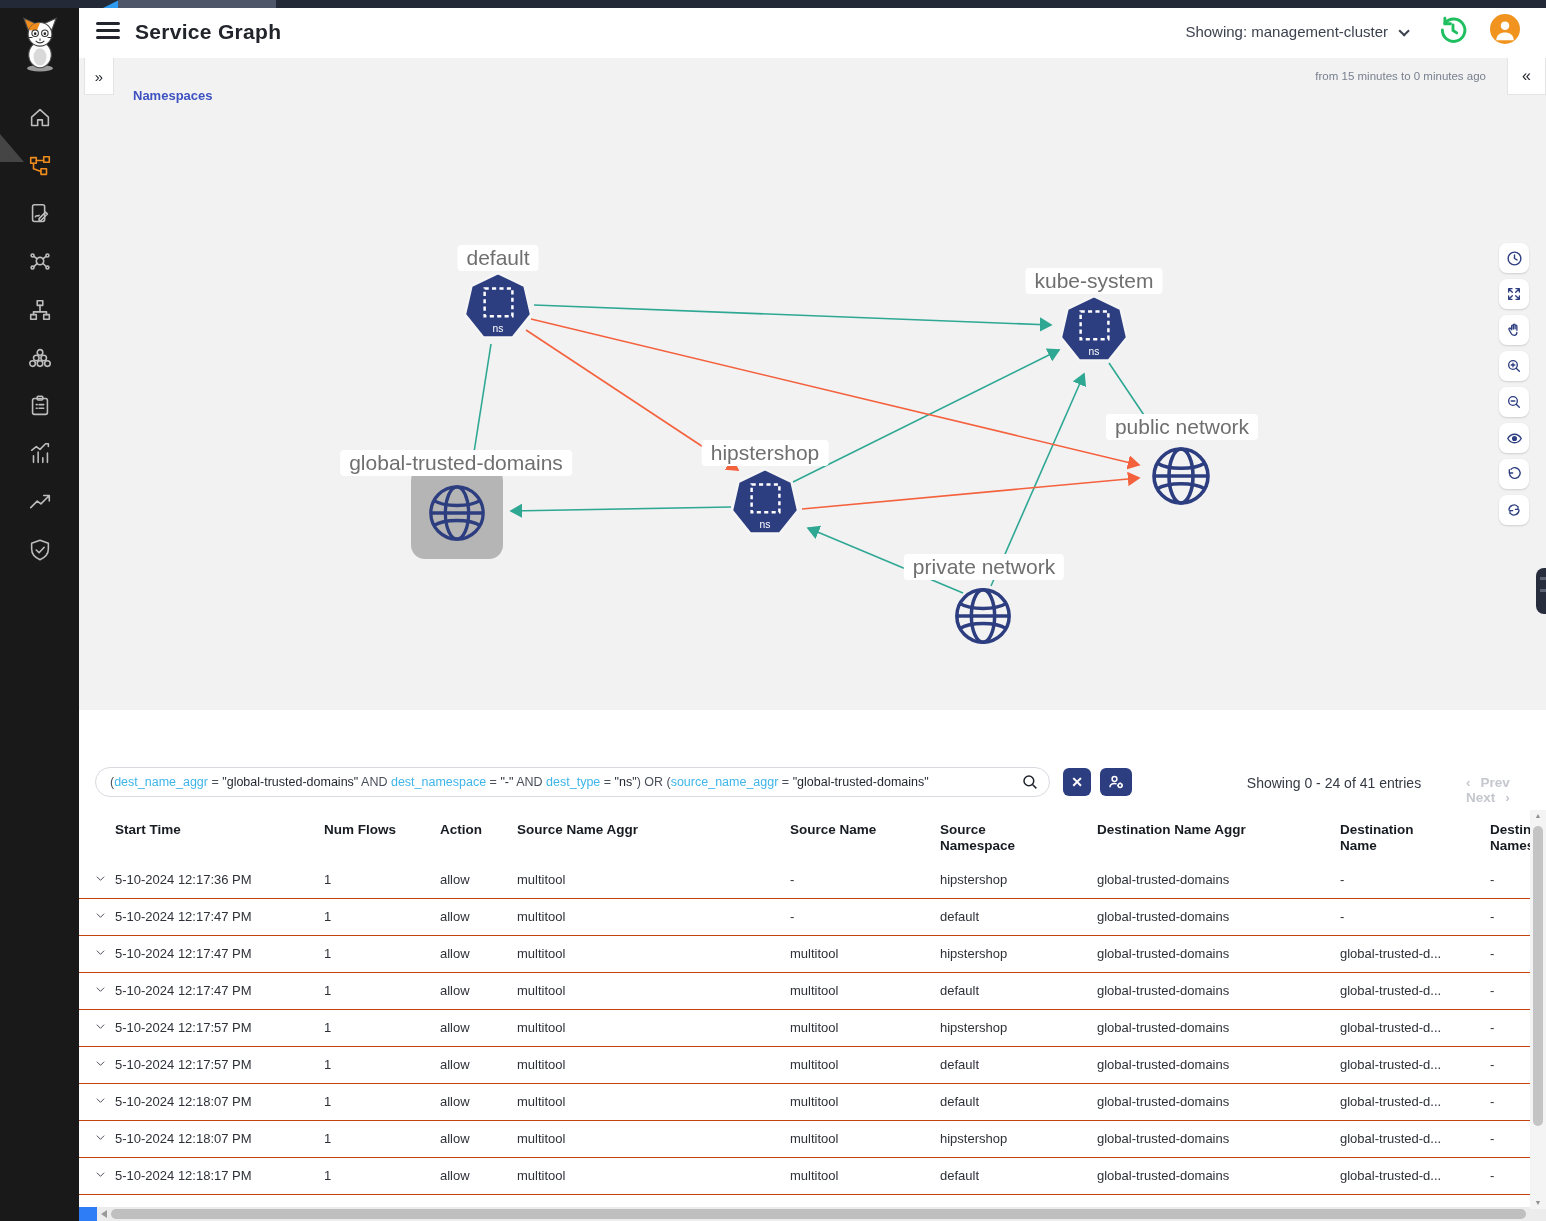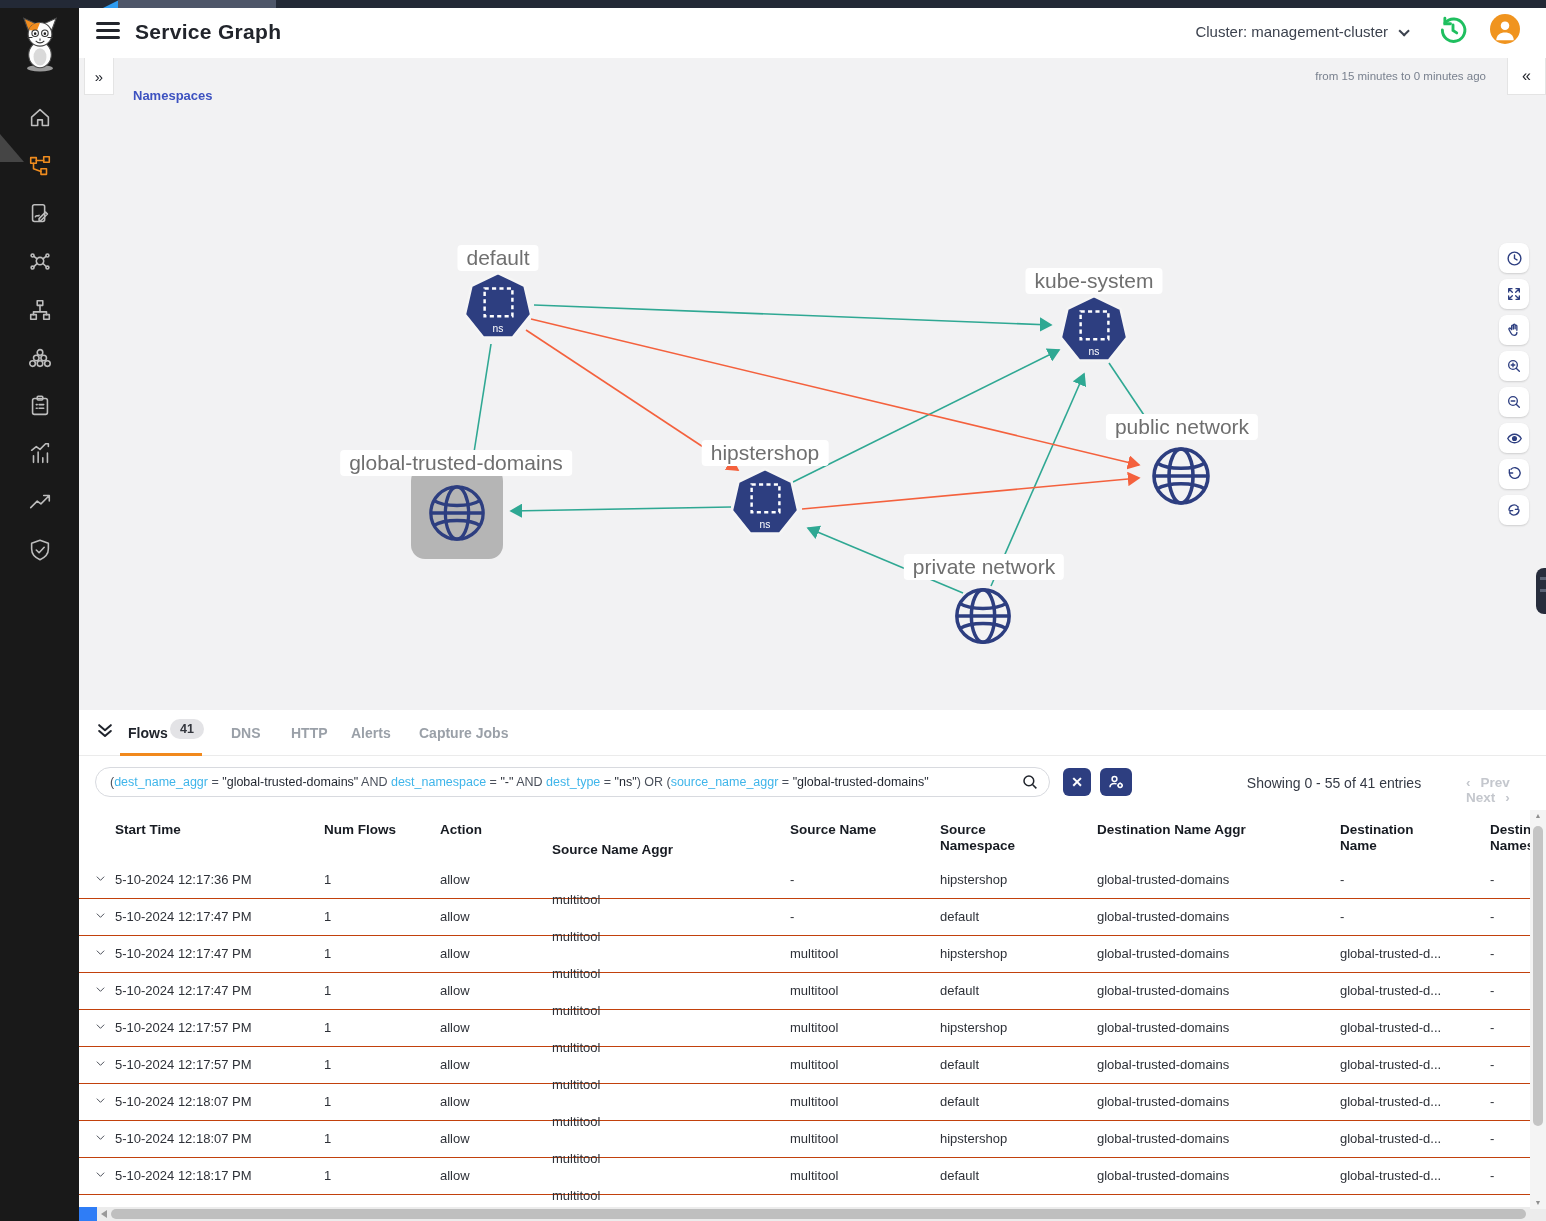--- a/index.html
+++ b/index.html
@@ -65,21 +65,21 @@
   .filter-search { position:absolute; left:942px; top:11px; }
   .btn-navy { position:absolute; top:6px; height:28px; background:#2d3e80; border-radius:6px; display:flex; align-items:center; justify-content:center; cursor:pointer; color:#fff; }
   .btn-x { left:984px; width:28px; font-size:14px; font-weight:bold; }
   .btn-usercfg { left:1021px; width:32px; }
   .showing { position:absolute; left:1150px; top:13px; width:210px; text-align:center; font-size:14px; color:#343944; }
   .pager { position:absolute; left:1382px; top:13px; font-size:13.5px; color:#c4c7cd; font-weight:bold; }
   .pager span { margin:0 5px; cursor:default; }
 
   .thead { position:absolute; left:0; top:100px; width:1451px; height:52px; background:#fff; }
   .tcol { position:absolute; top:12px; font-size:13.5px; font-weight:bold; color:#171b22; line-height:16px; }
-  .x-exp{left:16px;} .x-time{left:36px;} .x-flows{left:245px;} .x-action{left:361px;} .x-snaggr{left:473px;margin-top:20px;}
+  .x-exp{left:16px;} .x-time{left:36px;} .x-flows{left:245px;} .x-action{left:361px;} .x-snaggr{left:438px;}
   .x-sname{left:711px;} .x-sns{left:861px; width:110px;} .x-dnaggr{left:1009px;margin-left:9px;} .x-dname{left:1261px; width:110px;} .x-dnsp{left:1411px; width:110px;}
   .tbody { position:absolute; left:0; top:152px; width:1451px; }
   .trow { position:relative; width:1451px; height:37px; border-bottom:1px solid #c2410c; }
   .trow .cell { position:absolute; top:10px; font-size:13px; color:#2e3138; white-space:nowrap; }
   .trow .c-exp svg { stroke:#3c414c; fill:none; stroke-width:2; }
 
   .vscroll { position:absolute; left:1451px; top:100px; width:16px; height:399px; background:#f4f4f4; z-index:12; }
   .vscroll .up,.vscroll .down { position:absolute; left:0; width:16px; height:12px; font-size:7px; color:#8f8f8f; text-align:center; line-height:12px; }
   .vscroll .down { bottom:0; }
   .vscroll .thumb { position:absolute; left:3px; top:16px; width:10px; height:300px; background:#c4c4c4; border-radius:5px; }
@@ -189,21 +189,21 @@
 </div>
 
 <div class="header">
   <div class="hamburger">
       <div></div>
       <div></div>
       <div></div>
     </div>
   <div class="app-title">Service Graph</div>
   <div class="cluster-select">
-    <span>Cluster: management-cluster</span><span class="chev"></span>
+    <span>Showing: management-cluster</span><span class="chev"></span>
   </div>
   <div class="history-btn">
     <svg width="30" height="30" viewBox="0 0 24 24" fill="none" stroke="#1fbf5f" stroke-width="2.3" stroke-linecap="round">
       <path d="M5.5 6.5A9 9 0 1 1 3.5 12"></path>
         <path d="M5.5 2.5v4.5H10"></path>
         <path d="M12 8v4.3l3 2"></path>
     </svg>
   </div>
   <div class="avatar-btn">
     <svg width="30" height="30" viewBox="0 0 24 24">
@@ -347,53 +347,39 @@
         <path d="M19.5 12a7.5 7.5 0 0 1-13 5.1 M6 17v-4h4 M4.5 12a7.5 7.5 0 0 1 13-5.1 M18 7v4h-4"></path>
       </svg>
     </div>
 </div>
 <div class="edge-handle">
     <i></i>
     <i></i>
   </div>
 
 <div class="panel">
-  <div class="tabs-row">
-    <div class="dblchev">
-      <svg width="20" height="20" viewBox="0 0 24 24" fill="none" stroke="#20242c" stroke-width="2.4" stroke-linecap="round" stroke-linejoin="round">
-          <path d="M5 5l7 6 7-6 M5 12l7 6 7-6"></path>
-        </svg>
-    </div>
-    <div class="tab active" style="left:49px;">Flows</div>
-    <div class="tab-badge">41</div>
-    <div class="tab" style="left:152px;">DNS</div>
-    <div class="tab" style="left:212px;">HTTP</div>
-    <div class="tab" style="left:272px;">Alerts</div>
-    <div class="tab" style="left:340px;">Capture Jobs</div>
-    <div class="tab-underline"></div>
-  </div>
 
   <div class="filter-row">
     <div class="filter-box"><span><span class="q-p">(</span><span class="q-f">dest_name_aggr</span><span class="q-o"> = </span><span class="q-v">"global-trusted-domains"</span><span class="q-o"> AND </span><span class="q-f">dest_namespace</span><span class="q-o"> = </span><span class="q-v">"-"</span><span class="q-o"> AND </span><span class="q-f">dest_type</span><span class="q-o"> = </span><span class="q-v">"ns"</span><span class="q-p">) OR (</span><span class="q-f">source_name_aggr</span><span class="q-o"> = </span><span class="q-v">"global-trusted-domains"</span></span></div>
     <div class="filter-search">
       <svg width="18" height="18" viewBox="0 0 24 24" fill="none" stroke="#20242c" stroke-width="2">
           <circle cx="10.5" cy="10.5" r="6.5"></circle>
           <path d="M15.3 15.3L20.5 20.5"></path>
         </svg>
     </div>
     <div class="btn-navy btn-x">✕</div>
     <div class="btn-navy btn-usercfg">
       <svg width="18" height="18" viewBox="0 0 24 24" fill="none" stroke="#fff" stroke-width="2">
           <circle cx="10" cy="8" r="3.2"></circle>
           <path d="M4 19c0-3.3 2.7-5 6-5 1 0 2 .2 2.8.5"></path>
           <circle cx="17.5" cy="16.5" r="2.6"></circle>
           <path d="M17.5 12.6v1.3 M17.5 19.1v1.3 M13.7 16.5H15 M20 16.5h1.3"></path>
         </svg>
     </div>
-    <div class="showing">Showing 0 - 55 of 41 entries</div>
+    <div class="showing">Showing 0 - 24 of 41 entries</div>
     <div class="pager">
       <span>‹</span><span>Prev</span>
       <span>Next</span><span>›</span>
     </div>
   </div>
 
   <div class="thead">
     <div class="tcol x-time">Start Time</div>
     <div class="tcol x-flows">Num Flows</div>
     <div class="tcol x-action">Action</div>

